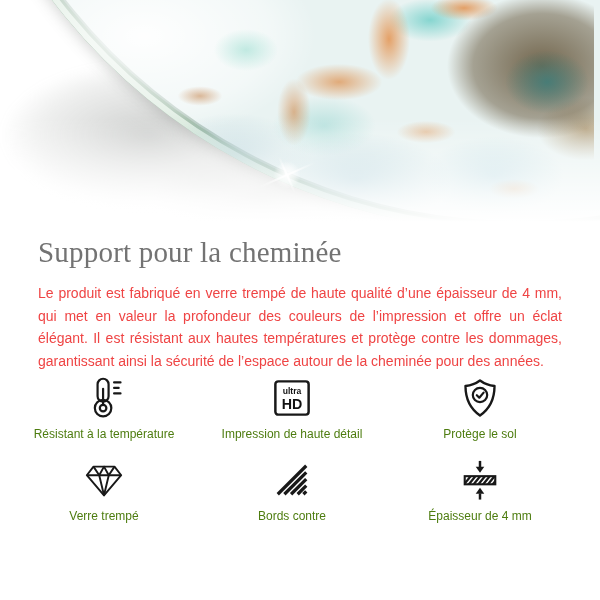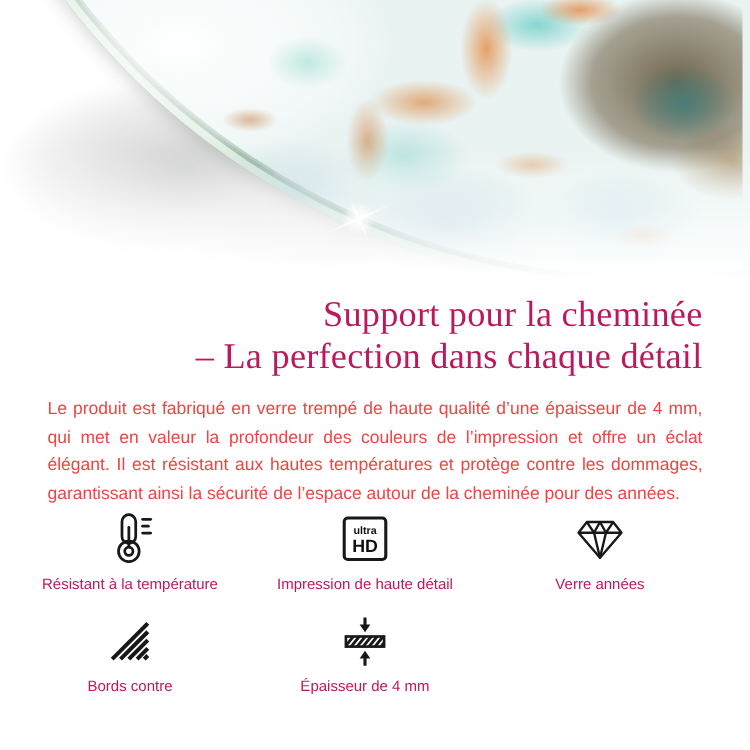--- a/index.html
+++ b/index.html
@@ -66,36 +66,36 @@
     background:linear-gradient(to right, rgba(255,255,255,0), #ffffff 50%, rgba(255,255,255,0));
   }
   .sparkle .ray-v{
     position:absolute;left:-1.2px;top:-20px;width:2.4px;height:40px;
     background:linear-gradient(to bottom, rgba(255,255,255,0), #ffffff 50%, rgba(255,255,255,0));
   }
   
   .content{padding:0 38px;}
   h1.title{
     margin:0;font-family:"Liberation Serif", serif;font-weight:400;
-    font-size:29px;line-height:33px;color:#be185d;letter-spacing:0.2px;text-align:right;
+    font-size:29px;line-height:33px;color:#737373;letter-spacing:0.2px;
   }
   h1.title span{display:block;}
   p.desc{
     margin:13px 0 0 0;font-size:14px;line-height:22.5px;color:#ef4444;
     text-align:justify;
   }
   
   .features{
     margin:3px 26px 0 10px;
     display:grid;grid-template-columns:repeat(3,1fr);row-gap:15px;
   }
   .cell{display:flex;flex-direction:column;align-items:center;}
   .icon-wrap{height:46px;display:flex;align-items:center;justify-content:flex-start;}
   .cell .label{
-    margin-top:6px;font-size:12px;line-height:15px;color:#be185d;text-align:center;
+    margin-top:6px;font-size:12px;line-height:15px;color:#4d7c0f;text-align:center;
   }
   .features svg{stroke:#181818;fill:none;}
   .features svg text{stroke:none;fill:#111111;font-family:"Liberation Sans", sans-serif;font-weight:bold;}
 </style>
 </head>
 <body>
 
 <div class="page">
 
   <div class="hero">
@@ -107,21 +107,20 @@
     <div class="sparkle">
       <div class="glow"></div>
         <div class="ray-h"></div>
         <div class="ray-v"></div>
     </div>
   </div>
 
   <div class="content">
     <h1 class="title">
       <span>Support pour la cheminée</span>
-      <span>– La perfection dans chaque détail</span>
     </h1>
     <p class="desc">Le produit est fabriqué en verre trempé de haute qualité d’une épaisseur de 4 mm, qui met en valeur la profondeur des couleurs de l’impression et offre un éclat élégant. Il est résistant aux hautes températures et protège contre les dommages, garantissant ainsi la sécurité de l’espace autour de la cheminée pour des années.</p>
   </div>
 
   <div class="features">
 
     <div class="cell">
       <div class="icon-wrap">
         <svg width="44" height="44" viewBox="0 0 48 48" stroke-width="2.4" stroke-linecap="round">
           <rect x="17" y="3" width="12" height="25" rx="6"></rect>
@@ -140,31 +139,41 @@
       <div class="icon-wrap">
         <svg width="38" height="38" viewBox="0 0 40 40" stroke-width="2.6">
           <rect x="2.5" y="2.5" width="35" height="35" rx="3"></rect>
           <text x="20" y="16" text-anchor="middle" font-size="9">ultra</text>
           <text x="20" y="31.5" text-anchor="middle" font-size="15">HD</text>
         </svg>
       </div>
       <div class="label">Impression de haute détail</div>
     </div>
 
+    <div class="cell">
+      <div class="icon-wrap">
+        <svg width="40" height="40" viewBox="0 0 40 40" stroke-width="2.4" stroke-linejoin="round" stroke-linecap="round">
+          <path d="M20 2.5 C16 5.5 10.5 7.5 5.5 8 C5.5 19 8.5 29.5 20 37.5 C31.5 29.5 34.5 19 34.5 8 C29.5 7.5 24 5.5 20 2.5 Z"></path>
+          <circle cx="20" cy="17" r="7.2" stroke-width="2.2"></circle>
+          <path d="M16.8 17.2 L19.3 19.7 L23.6 14.6" stroke-width="2.2"></path>
+        </svg>
+      </div>
+      <div class="label">Protège le sol</div>
+    </div>
 
     <div class="cell">
       <div class="icon-wrap">
         <svg width="42" height="42" viewBox="0 0 44 44" stroke-width="2" stroke-linejoin="round">
           <path d="M11 8 L33 8 L40 17 L22 38 L4 17 Z"></path>
           <path d="M4 17 L40 17"></path>
           <path d="M11 8 L17 17 L22 38 L27 17 L33 8"></path>
           <path d="M17 17 L22 8 L27 17"></path>
         </svg>
       </div>
-      <div class="label">Verre années</div>
+      <div class="label">Verre trempé</div>
     </div>
 
     <div class="cell">
       <div class="icon-wrap">
         <svg width="38" height="38" viewBox="0 0 40 40" stroke-width="3.4">
           <line x1="5" y1="35" x2="35" y2="5"></line>
           <line x1="12" y1="35" x2="35" y2="12"></line>
           <line x1="19" y1="35" x2="35" y2="19"></line>
           <line x1="26" y1="35" x2="35" y2="26"></line>
           <line x1="32" y1="35" x2="35" y2="32"></line>

